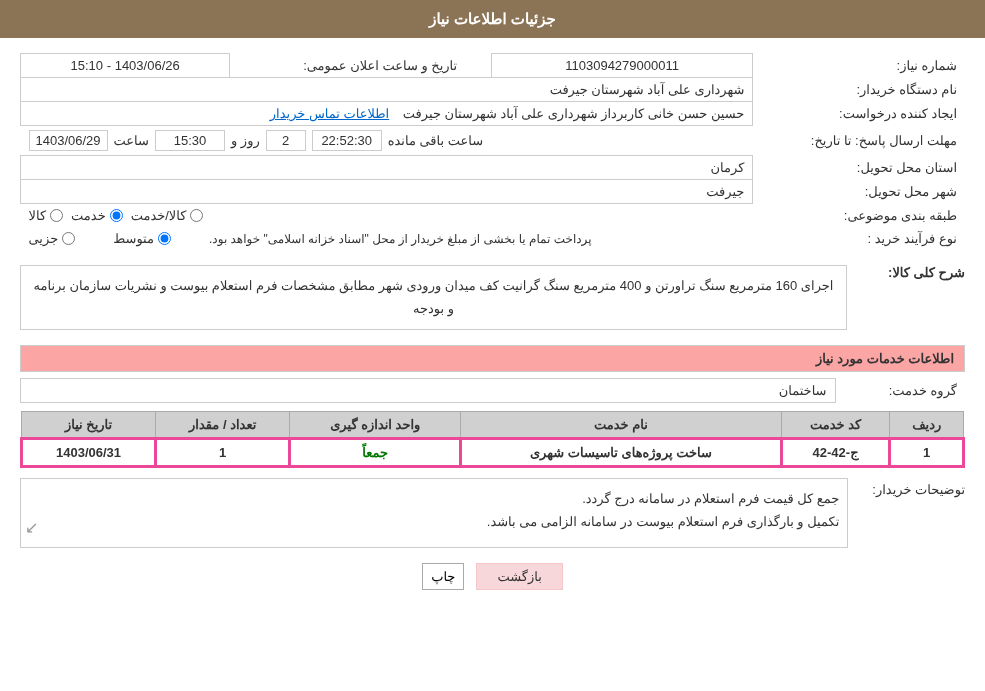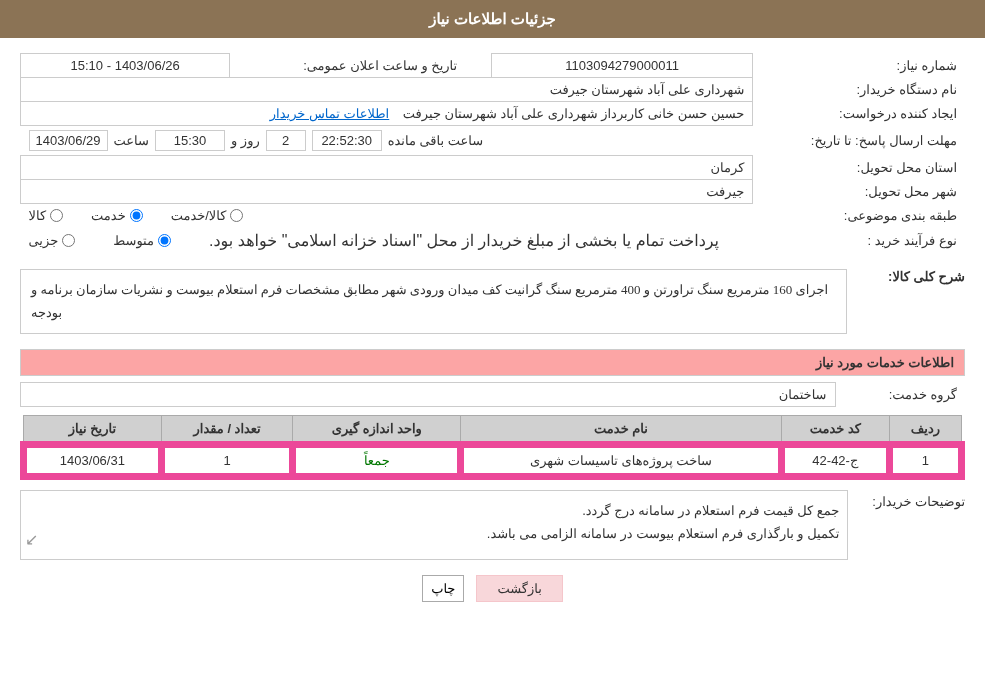--- a/index.html
+++ b/index.html
@@ -54,50 +54,50 @@
       border: 1px solid #ccc;
       padding: 5px 10px;
       font-weight: bold;
       margin: 8px 0 6px 0;
       font-size: 13px;
     }
     .desc-box {
       border: 1px solid #ccc;
       padding: 8px 10px;
       background: #fff;
-      text-align: left;
+      text-align: center;
       line-height: 1.8;
       margin: 5px 0;
-      font-family: Liberation Serif, serif;
     }
     .services-table {
       width: 100%;
       border-collapse: collapse;
       margin: 8px 0;
     }
     .services-table th {
       background: #d0d0d0;
       border: 1px solid #aaa;
       padding: 5px 8px;
       text-align: center;
       font-weight: bold;
     }
     .services-table td {
-      border: 7px solid #ec4899;
+      border: 3px solid #ec4899;
       padding: 5px 8px;
       text-align: center;
+      font-weight: bold;
     }
     .services-table td.green-text {
       color: #007700;
     }
     .radio-row {
       display: flex;
       flex-direction: row-reverse;
       align-items: center;
-      gap: 28px;
+      gap: 8px;
     }
     .radio-item {
       display: flex;
       align-items: center;
       gap: 4px;
       flex-direction: row-reverse;
     }
     .notes-label {
       white-space: nowrap;
       color: #333;
@@ -248,21 +248,21 @@
         <td colspan="4">
           <div class="radio-row" style="justify-content: flex-start; gap: 38px;">
             <div class="radio-item">
               <span>جزیی</span>
               <input type="radio" name="nooe" style="">
             </div>
             <div class="radio-item">
               <span>متوسط</span>
               <input type="radio" name="nooe" checked="" style="">
             </div>
-            <span style="color:#333; font-size:16px;">پرداخت تمام یا بخشی از مبلغ خریدار از محل "اسناد خزانه اسلامی" خواهد بود.</span>
+            <span style="color:#333; font-size:12px;">پرداخت تمام یا بخشی از مبلغ خریدار از محل "اسناد خزانه اسلامی" خواهد بود.</span>
           </div>
         </td>
       </tr>
     </tbody>
       </table>
 
     <div style="display:flex; align-items:flex-start; gap:8px; margin-bottom:10px;">
       <div style="min-width:110px; text-align:right; font-weight:bold; padding-top:5px;">شرح کلی کالا:</div>
       <div class="desc-box" style="flex:1;">
         <span>اجرای 160 مترمریع سنگ تراورتن و 400 مترمریع سنگ گرانیت کف میدان ورودی شهر مطابق مشخصات فرم استعلام بیوست و نشریات سازمان برنامه و بودجه</span>

